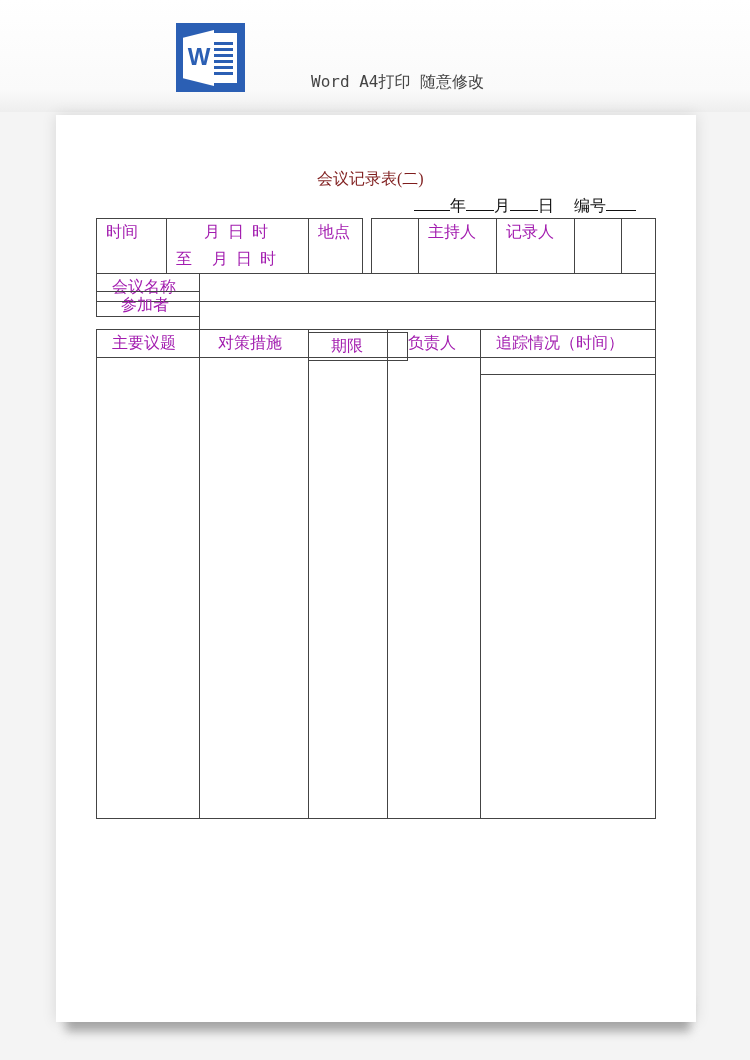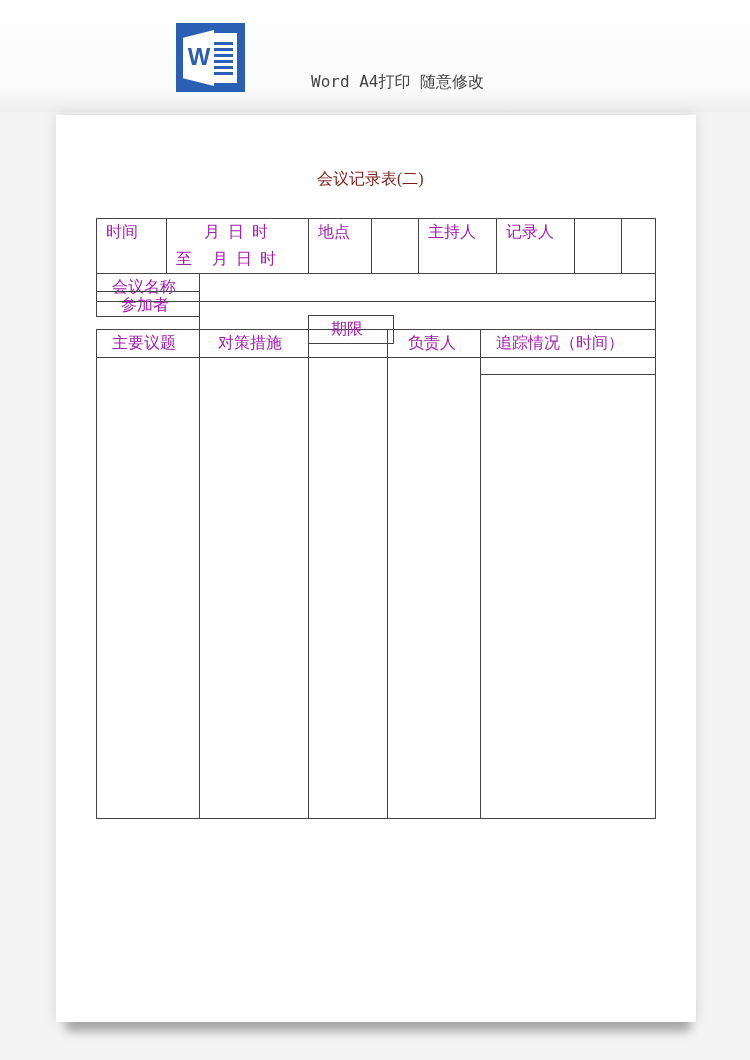--- a/index.html
+++ b/index.html
@@ -78,32 +78,35 @@
     <div class="w">W</div>
   </div>
   <div class="subtitle">Word A4打印 随意修改</div>
 </div>
 
 <div class="page-shadow"></div>
 
 <div class="page">
   <div class="doc-title">会议记录表(二)</div>
 
+  <div class="date-line">
+    <span class="blank" style="width:36px"></span><span>年</span><span class="blank" style="width:28px"></span><span>月</span><span class="blank" style="width:28px"></span><span>日</span><span style="display:inline-block;width:20px"></span><span>编号</span><span class="blank" style="width:30px"></span>
+  </div>
 
   <div>
 
     <div class="cell" style="left:40px;top:103px;width:71px;height:56px">
       <span class="txt" style="left:9px;top:3px">时间</span>
     </div>
     <div class="cell" style="left:110px;top:103px;width:143px;height:56px">
       <span class="txt" style="left:37px;top:3px;letter-spacing:2px">月 日 时</span>
       <span class="txt" style="left:9px;top:30px">至</span>
       <span class="txt" style="left:45px;top:30px;letter-spacing:2px">月 日 时</span>
     </div>
-    <div class="cell" style="left:252px;top:103px;width:64px;height:56px">
+    <div class="cell" style="left:252px;top:103px;width:55px;height:56px">
       <span class="txt" style="left:9px;top:3px">地点</span>
     </div>
     <div class="cell" style="left:315px;top:103px;width:48px;height:56px"></div>
     <div class="cell" style="left:362px;top:103px;width:79px;height:56px">
       <span class="txt" style="left:9px;top:3px">主持人</span>
     </div>
     <div class="cell" style="left:440px;top:103px;width:79px;height:56px">
       <span class="txt" style="left:9px;top:3px">记录人</span>
     </div>
     <div class="cell" style="left:518px;top:103px;width:48px;height:56px"></div>
@@ -118,21 +121,21 @@
       <span class="txt" style="left:24px;top:3px">参加者</span>
     </div>
     <div class="cell" style="left:143px;top:186px;width:457px;height:29px"></div>
 
     <div class="cell" style="left:40px;top:214px;width:104px;height:29px">
       <span class="txt" style="left:15px;top:3px">主要议题</span>
     </div>
     <div class="cell" style="left:143px;top:214px;width:110px;height:29px">
       <span class="txt" style="left:18px;top:3px">对策措施</span>
     </div>
-    <div class="cell" style="left:252px;top:200px;width:86px;height:29px">
+    <div class="cell" style="left:252px;top:217px;width:100px;height:29px">
       <span class="txt" style="left:22px;top:3px">期限</span>
     </div>
     <div class="cell" style="left:331px;top:214px;width:94px;height:29px">
       <span class="txt" style="left:20px;top:3px">负责人</span>
     </div>
     <div class="cell" style="left:424px;top:214px;width:176px;height:46px">
       <span class="txt" style="left:15px;top:3px">追踪情况（时间）</span>
     </div>
 
     <div class="cell" style="left:40px;top:242px;width:104px;height:462px"></div>

